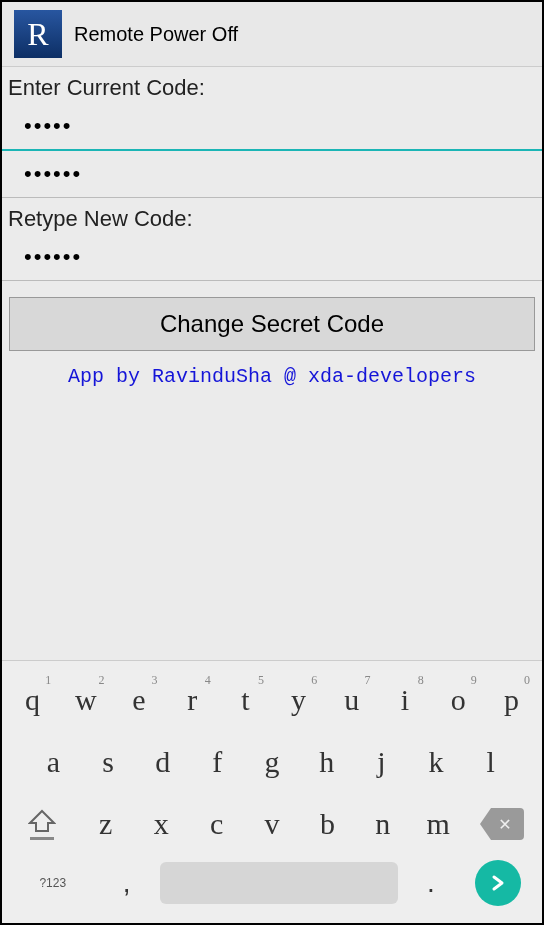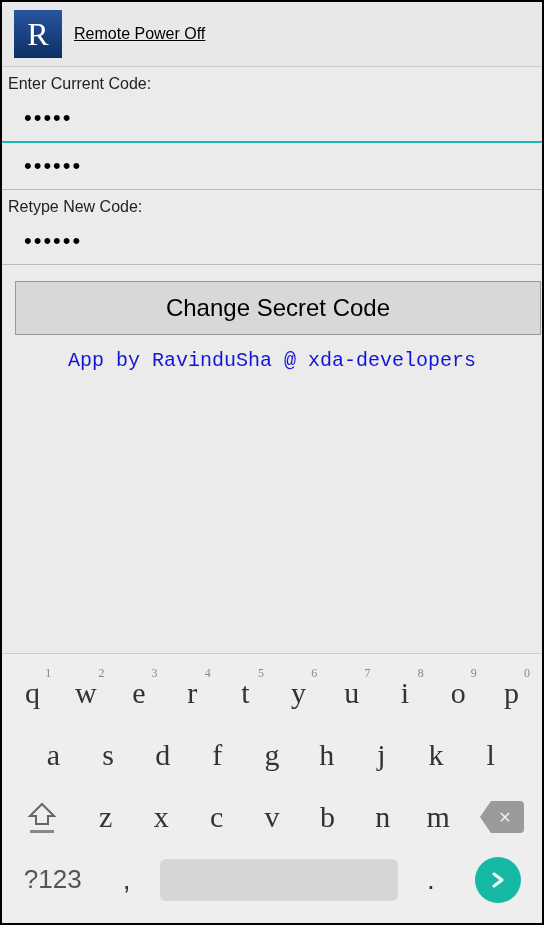--- a/index.html
+++ b/index.html
@@ -27,50 +27,49 @@
     display: flex;
     align-items: center;
     justify-content: center;
     color: #fff;
     font-family: Georgia, serif;
     font-size: 32px;
     font-weight: normal;
     margin-right: 12px;
   }
   .app-title {
-    font-size: 16px;
+    font-size: 20px;
     color: #000;
-    text-decoration: underline;
   }
   .content {
     flex: 0 0 auto;
     padding: 0;
   }
   .field-label {
-    font-size: 16px;
+    font-size: 22px;
     color: #222;
     padding: 8px 6px 2px 6px;
   }
   .field-input {
     width: 100%;
     border: none;
     border-bottom: 1px solid #bbb;
     background: transparent;
     font-family: inherit;
     font-size: 22px;
     padding: 10px 14px 10px 22px;
     letter-spacing: 2px;
     outline: none;
   }
   .field-input.active {
     border-bottom: 2px solid #1bb5b5;
   }
   .change-btn {
     width: calc(100% - 14px);
-    margin: 16px 7px 8px 13px;
+    margin: 16px 7px 8px 7px;
     padding: 12px;
     background: #d8d8d8;
     border: 1px solid #999;
     font-family: inherit;
     font-size: 24px;
     color: #000;
     cursor: pointer;
   }
   .credit {
     text-align: center;
@@ -127,21 +126,21 @@
   }
   .kb-back-shape::after{
     content:"✕"; color:#eee; font-size:16px; margin-left:6px; font-family: Arial,sans-serif;
   }
   .kb-shift-underline{
     width:24px;height:3px;background:#888;margin-top:2px;
   }
   .kb-row.bottom { padding: 0 6px; gap:6px;}
   .kb-symnum {
     flex: 1.2;
-    font-size: 26px;
+    font-size: 12px;
     color: #555;
     text-align:center;
     padding:14px 0;
   }
   .kb-comma, .kb-dot {
     flex: 0.8;
     text-align:center;
     font-size: 28px;
     color:#333;
     padding:10px 0;

